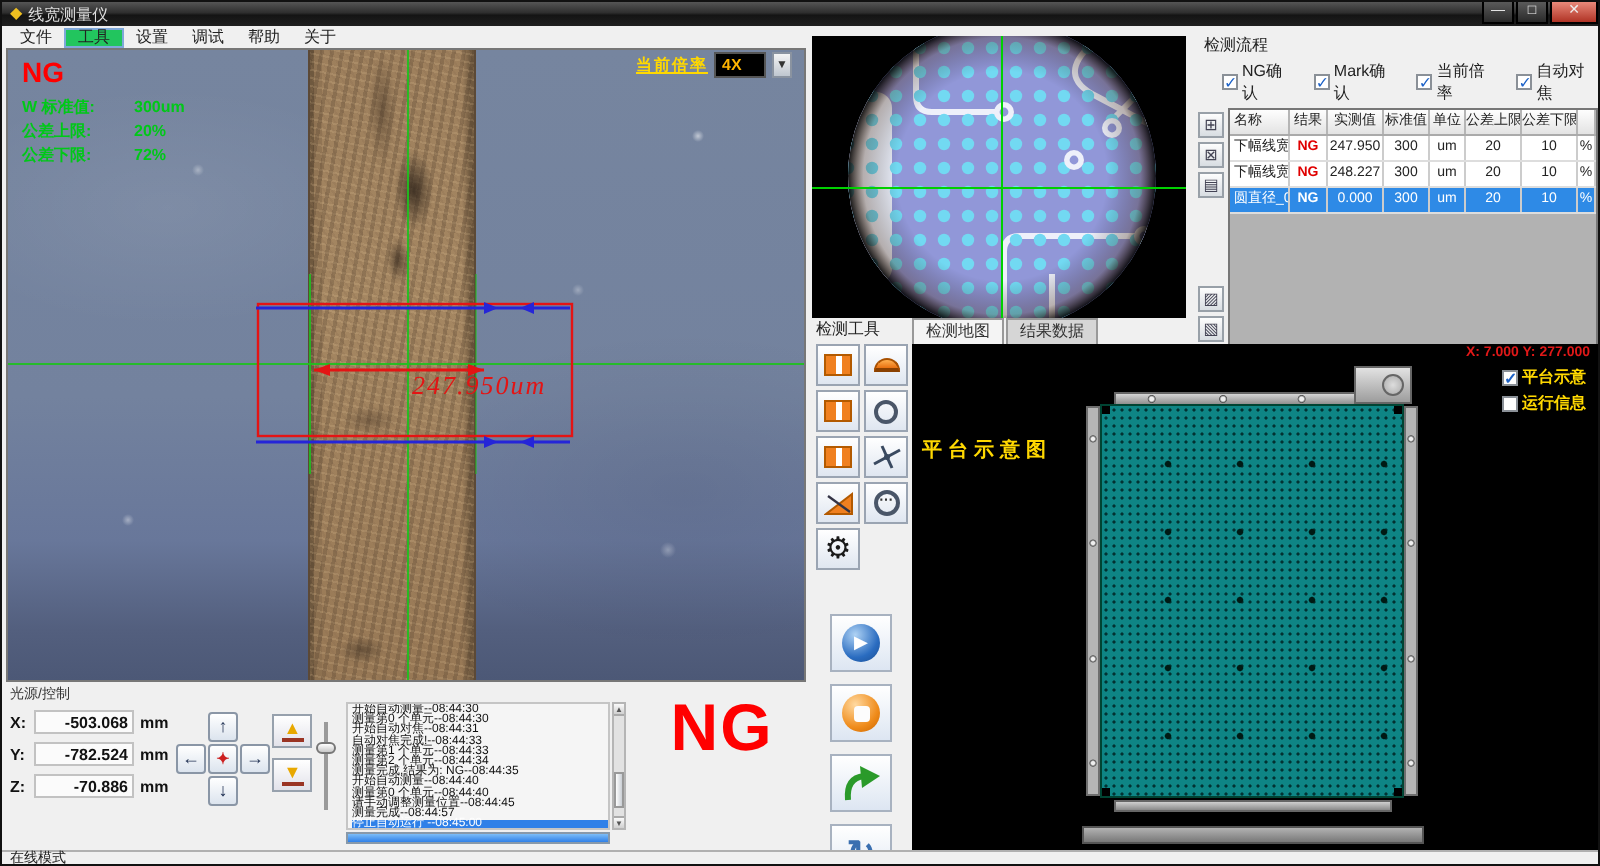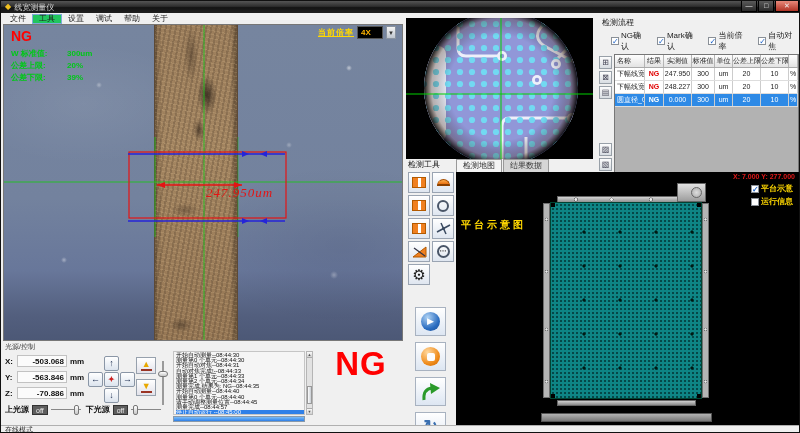--- a/index.html
+++ b/index.html
@@ -207,21 +207,21 @@
       <polygon points="238,193 238,199 245,196" fill="#2525d8"></polygon>
       <polygon points="263,193 263,199 256,196" fill="#2525d8"></polygon>
       <line x1="153" y1="160" x2="238" y2="160" stroke="#e41414" stroke-width="1.5"></line>
       <polygon points="153,160 161,157 161,163" fill="#e41414"></polygon>
       <polygon points="238,160 230,157 230,163" fill="#e41414"></polygon>
     </svg>
     <span class="iv-ng">NG</span>
     <div class="iv-params" id="iv-params">
         <div><span class="param-label">W 标准值:</span><span>300um</span></div>
         <div><span class="param-label">公差上限:</span><span>20%</span></div>
-        <div><span class="param-label">公差下限:</span><span>39%</span></div>
+        <div><span class="param-label">公差下限:</span><span>72%</span></div>
       </div>
     <div class="iv-mag">
       <span class="iv-mag-label">当前倍率</span>
       <span class="iv-mag-box">4X</span>
       <span class="iv-mag-dd">▼</span>
     </div>
     <span class="iv-measure-text">247.950um</span>
   </div>
 
   <div class="scope-view">
@@ -440,21 +440,21 @@
     <div class="cp-title">光源/控制</div>
     <div class="cp-main">
       <div class="cp-axes" id="cp-axes">
           <div class="axis-row">
             <span class="axis-label">X:</span>
             <span class="axis-value">-503.068</span>
             <span class="axis-unit">mm</span>
           </div>
           <div class="axis-row">
             <span class="axis-label">Y:</span>
-            <span class="axis-value">-563.846</span>
+            <span class="axis-value">-782.524</span>
             <span class="axis-unit">mm</span>
           </div>
           <div class="axis-row">
             <span class="axis-label">Z:</span>
             <span class="axis-value">-70.886</span>
             <span class="axis-unit">mm</span>
           </div>
         </div>
       <div class="cp-pad">
         <div class="pad-grid">
@@ -474,38 +474,20 @@
             <span class="z-glyph">▲</span>
           </span>
         <span class="zbtn">
             <span class="z-glyph">▼</span>
           </span>
       </div>
       <div class="cp-slider">
         <span class="vs-track"></span>
           <span class="vs-thumb"></span>
       </div>
-    </div>
-    <div class="cp-lights">
-      <span class="light-group">
-        <span>上光源</span>
-        <span class="light-state">off</span>
-        <span class="hslider">
-            <span class="hs-track"></span>
-            <span class="hs-thumb" style="left:23px"></span>
-          </span>
-      </span>
-      <span class="light-group">
-        <span>下光源</span>
-        <span class="light-state">off</span>
-        <span class="hslider">
-            <span class="hs-track"></span>
-            <span class="hs-thumb" style="left:2px"></span>
-          </span>
-      </span>
     </div>
   </div>
 
   <div class="log-panel">
     <div class="lp-body" id="lp-body">
         <div class="lp-line">开始自动测量--08:44:30</div>
         <div class="lp-line">测量第0 个单元--08:44:30</div>
         <div class="lp-line">开始自动对焦--08:44:31</div>
         <div class="lp-line">自动对焦完成!--08:44:33</div>
         <div class="lp-line">测量第1 个单元--08:44:33</div>

